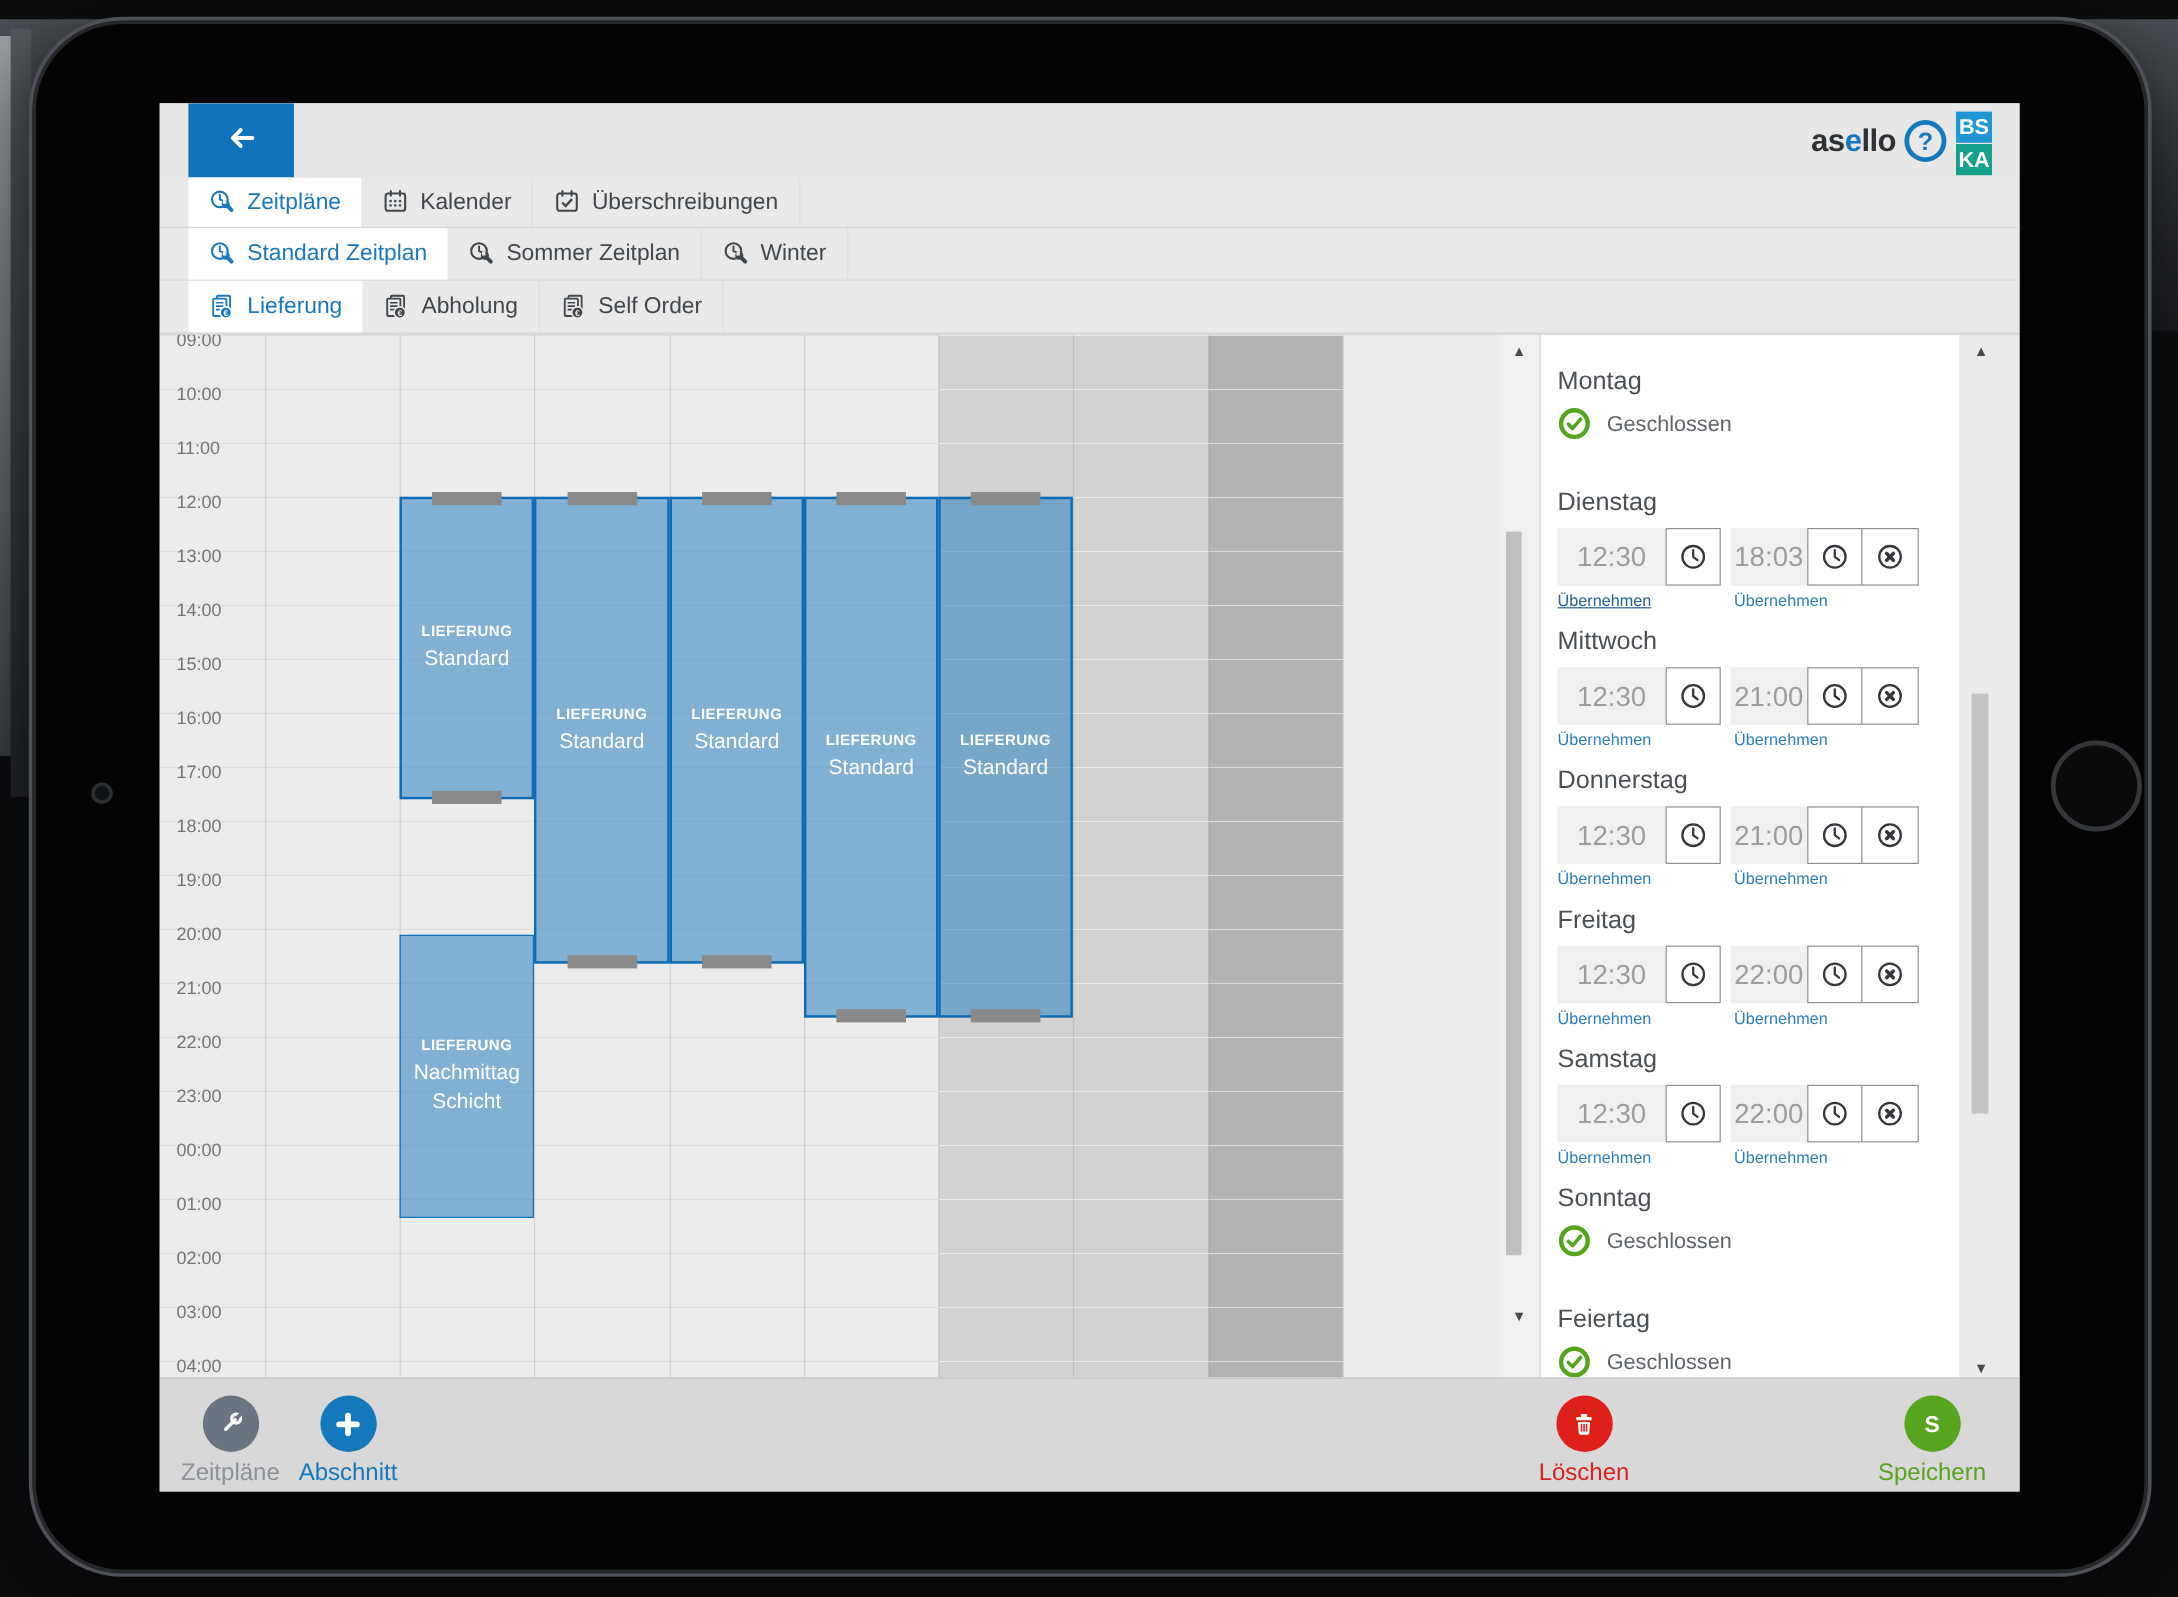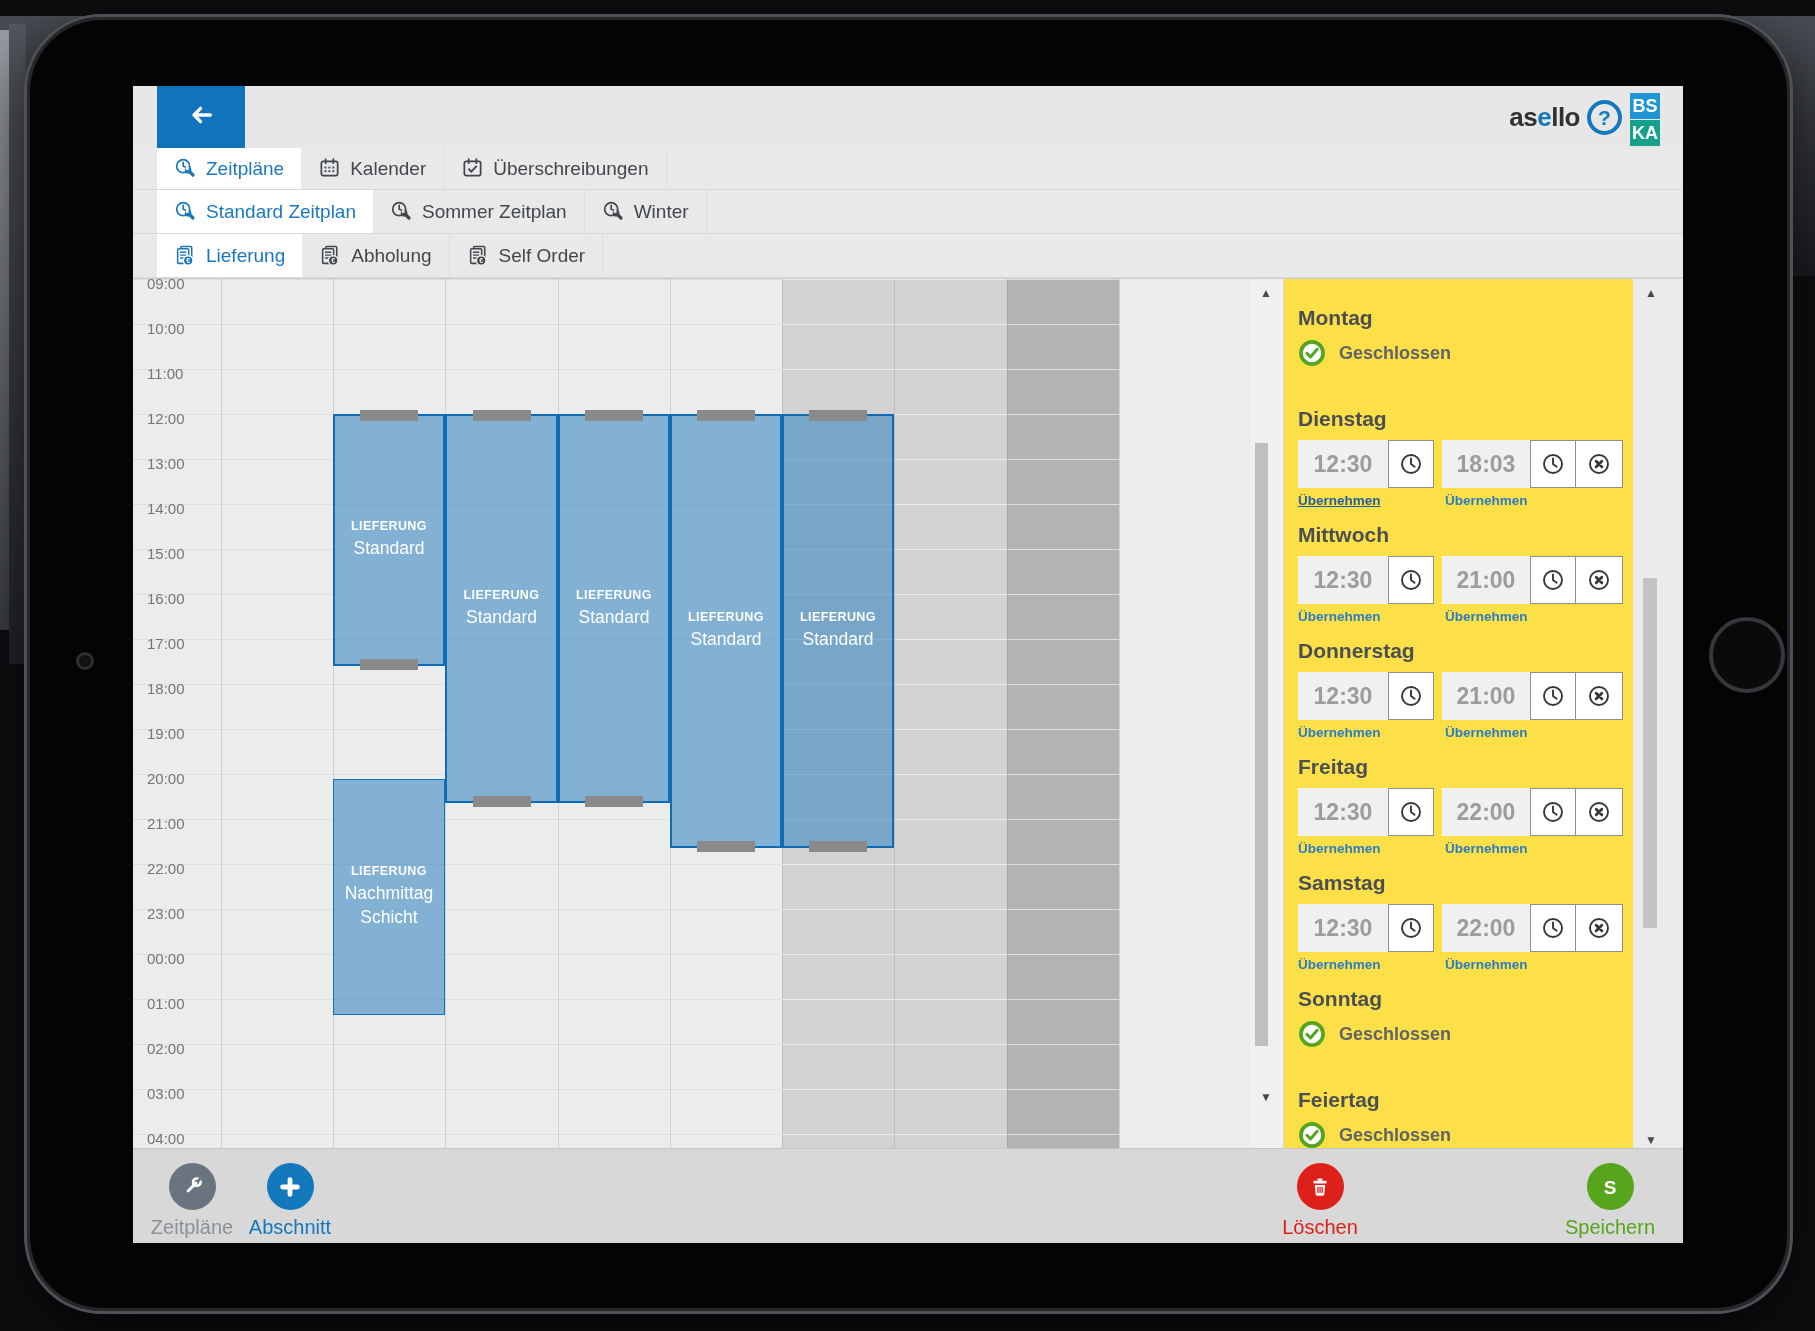--- a/index.html
+++ b/index.html
@@ -58,27 +58,27 @@
   .blk .cat{font-size:12.5px;font-weight:bold;letter-spacing:.4px;margin-bottom:4px;}
   .blk .nm{font-size:17.5px;line-height:1.35;padding:0 4px;}
   .handle{position:absolute;left:50%;transform:translateX(-50%);width:58px;height:11px;background:#8a8a8a;}
   .handle.t{top:-6px;} .handle.b{bottom:-6px;}
 
   .gsb-track{position:absolute;left:1117px;top:0;width:33px;height:869px;background:#f0f0f0;}
   .gsb-arrow{position:absolute;left:1125px;width:16px;height:12px;color:#4a4a4a;font-size:12px;line-height:12px;text-align:center;cursor:pointer;}
   .gsb-thumb{position:absolute;left:1122px;width:13px;background:#bfbfbf;cursor:pointer;}
 
   
-  .panel{position:absolute;left:1150px;top:193px;width:350px;height:869px;background:#fde047;border-left:1px solid #d6d6d6;padding:27px 0 0 14px;overflow:hidden;font-weight:bold;}
+  .panel{position:absolute;left:1150px;top:193px;width:350px;height:869px;background:#ffffff;border-left:1px solid #d6d6d6;padding:27px 0 0 14px;overflow:hidden;}
   .p-day-name{font-size:21px;color:#4a4f54;margin-bottom:9px;}
   .p-closed{display:flex;align-items:center;gap:13px;margin-bottom:40px;}
   .p-closed span{font-size:18px;color:#5f6469;}
   .p-row{display:flex;align-items:center;margin-bottom:5px;}
   .p-field{width:90px;height:48px;background:#f0f0f0;display:flex;align-items:center;justify-content:center;font-size:23px;color:#9c9c9c;}
-  .p-field.f2{width:88px;margin-left:8px;}
+  .p-field.f2{width:64px;margin-left:8px;}
   .p-btn{width:46px;height:48px;background:#fff;border:1px solid #8f8f8f;display:flex;align-items:center;justify-content:center;cursor:pointer;}
   .p-btn.xb{width:48px;margin-left:-1px;}
   .p-links{position:relative;height:18px;margin-bottom:11px;}
   .p-link{position:absolute;top:0;font-size:13.5px;color:#2c7dc0;cursor:pointer;}
   .p-link.l2{left:147px;}
   .p-link.und{text-decoration:underline;color:#23609c;}
   .p-day.open{margin-bottom:12px;}
 
   .panel-strip{position:absolute;left:1500px;top:193px;width:50px;height:869px;background:#ebebeb;}
   .psb-arrow{position:absolute;left:10px;width:16px;height:12px;color:#4a4a4a;font-size:12px;line-height:12px;text-align:center;cursor:pointer;}

